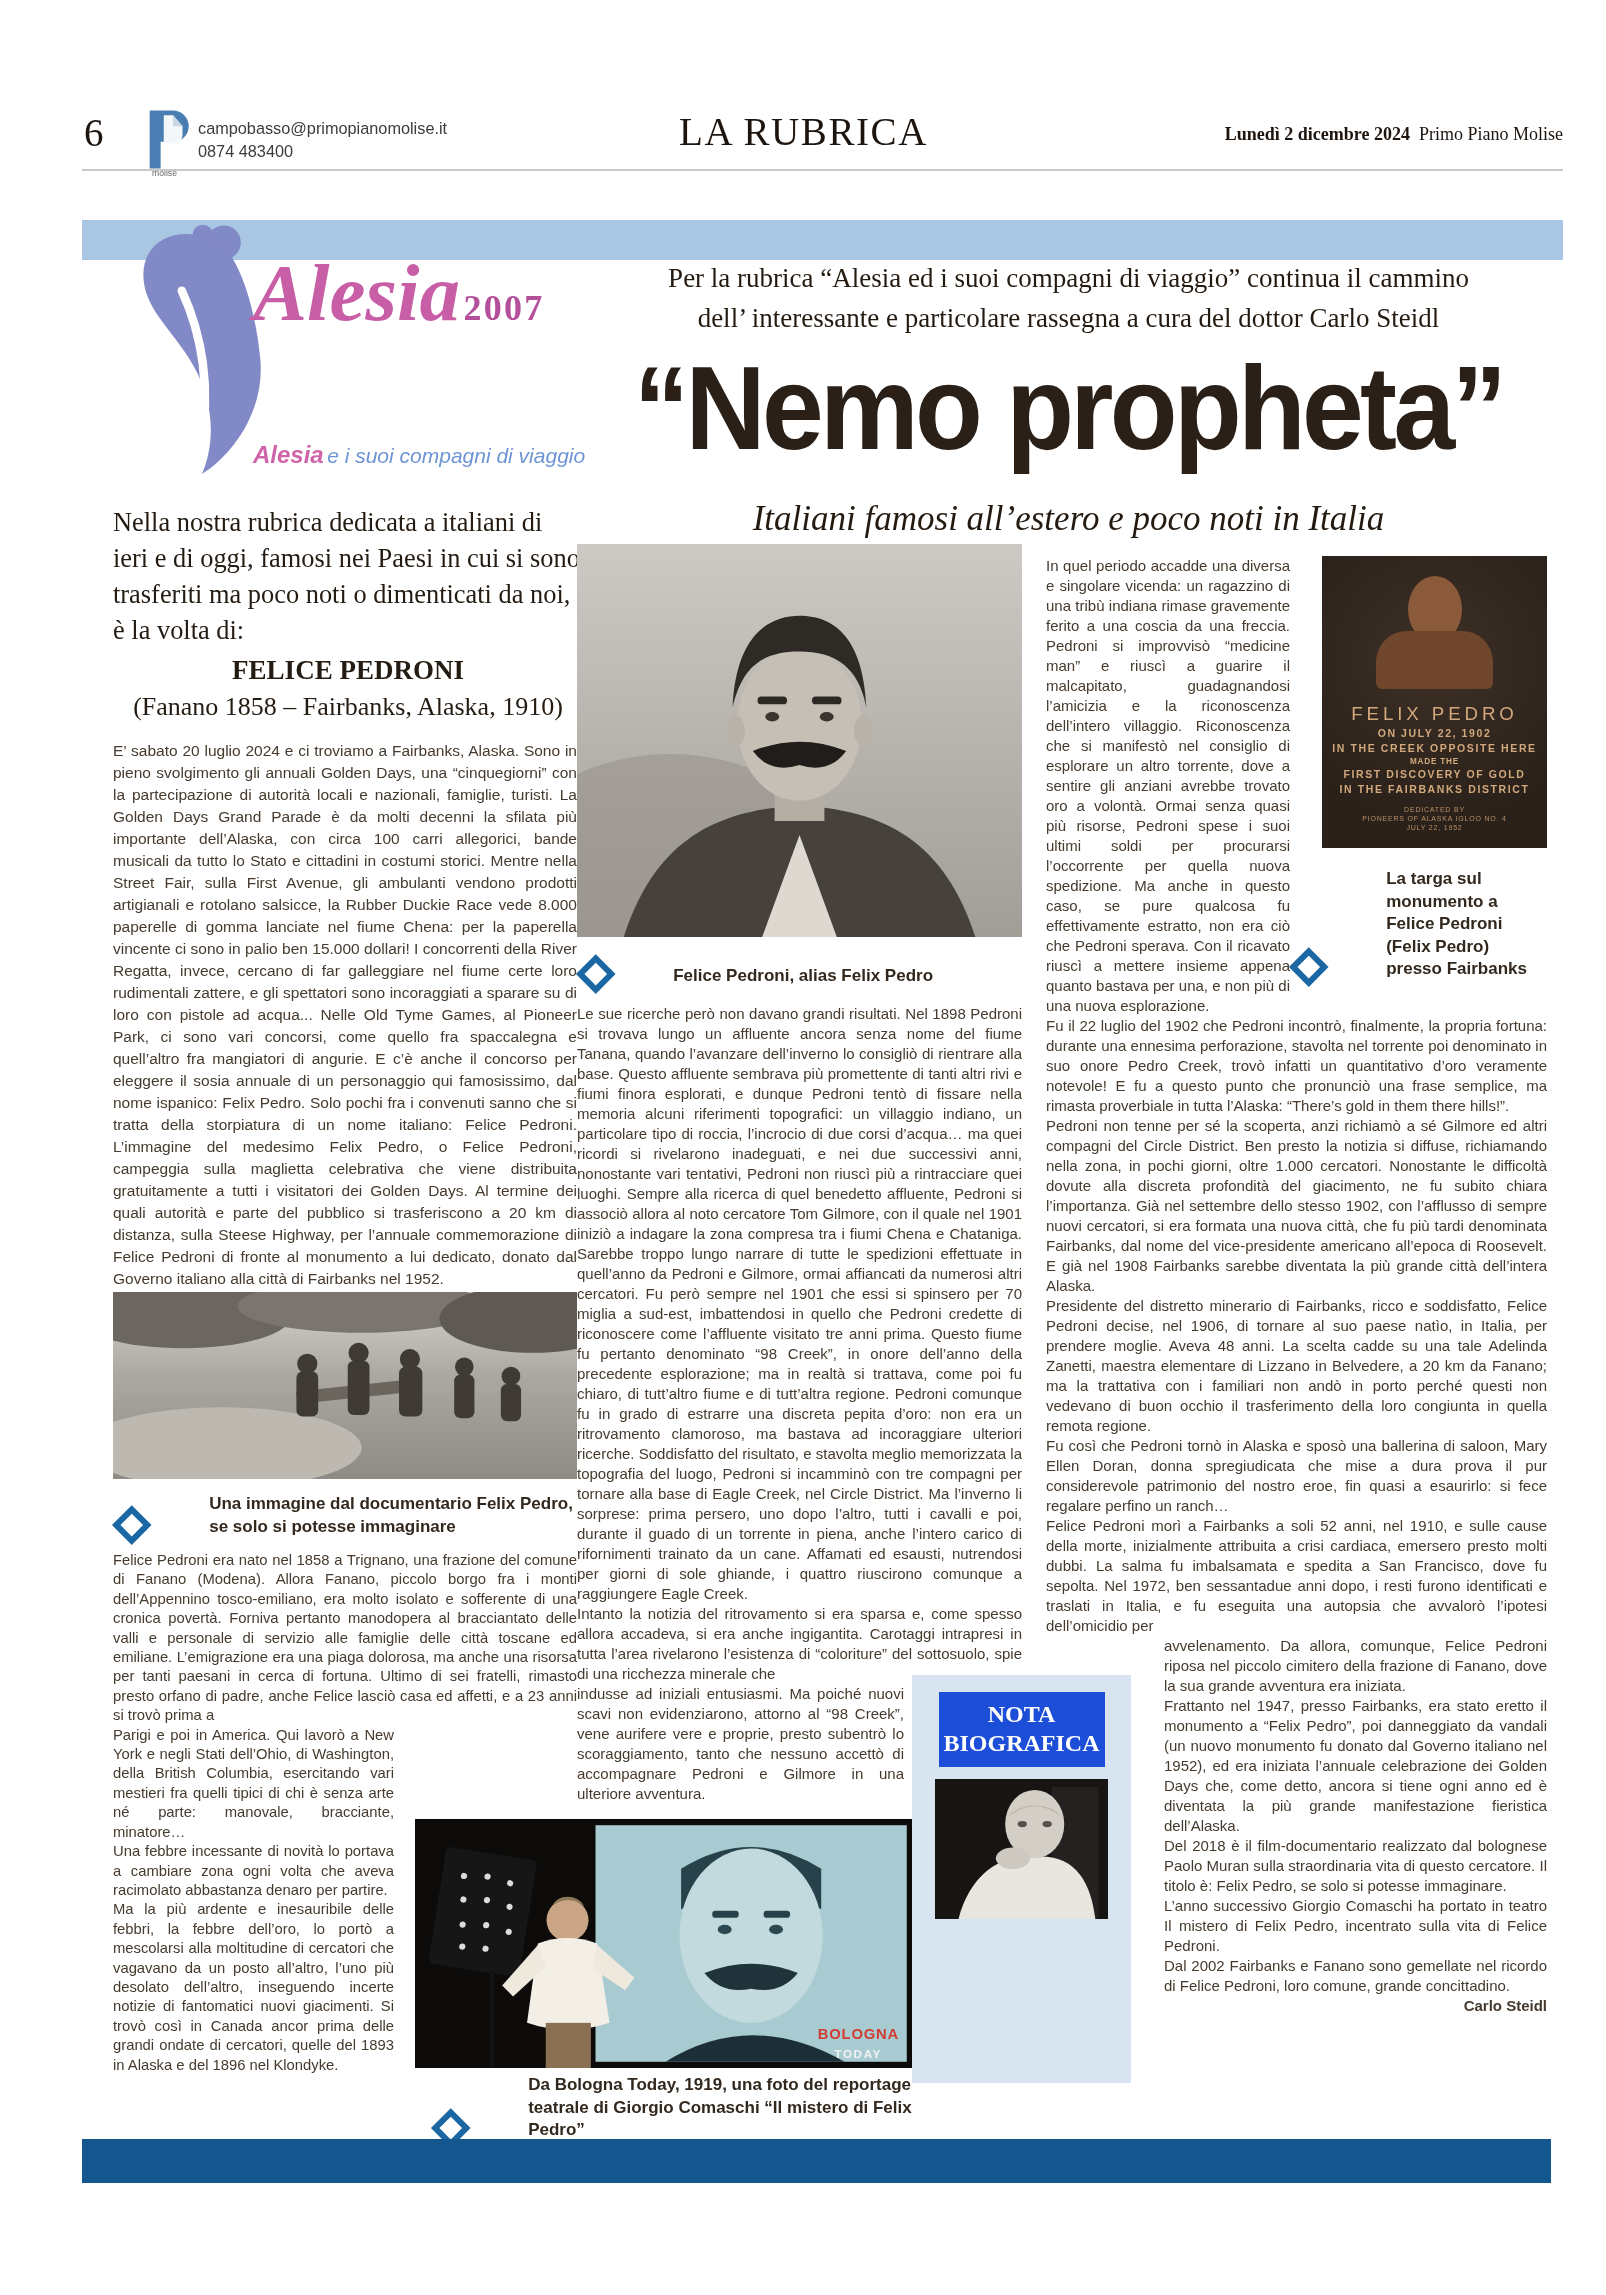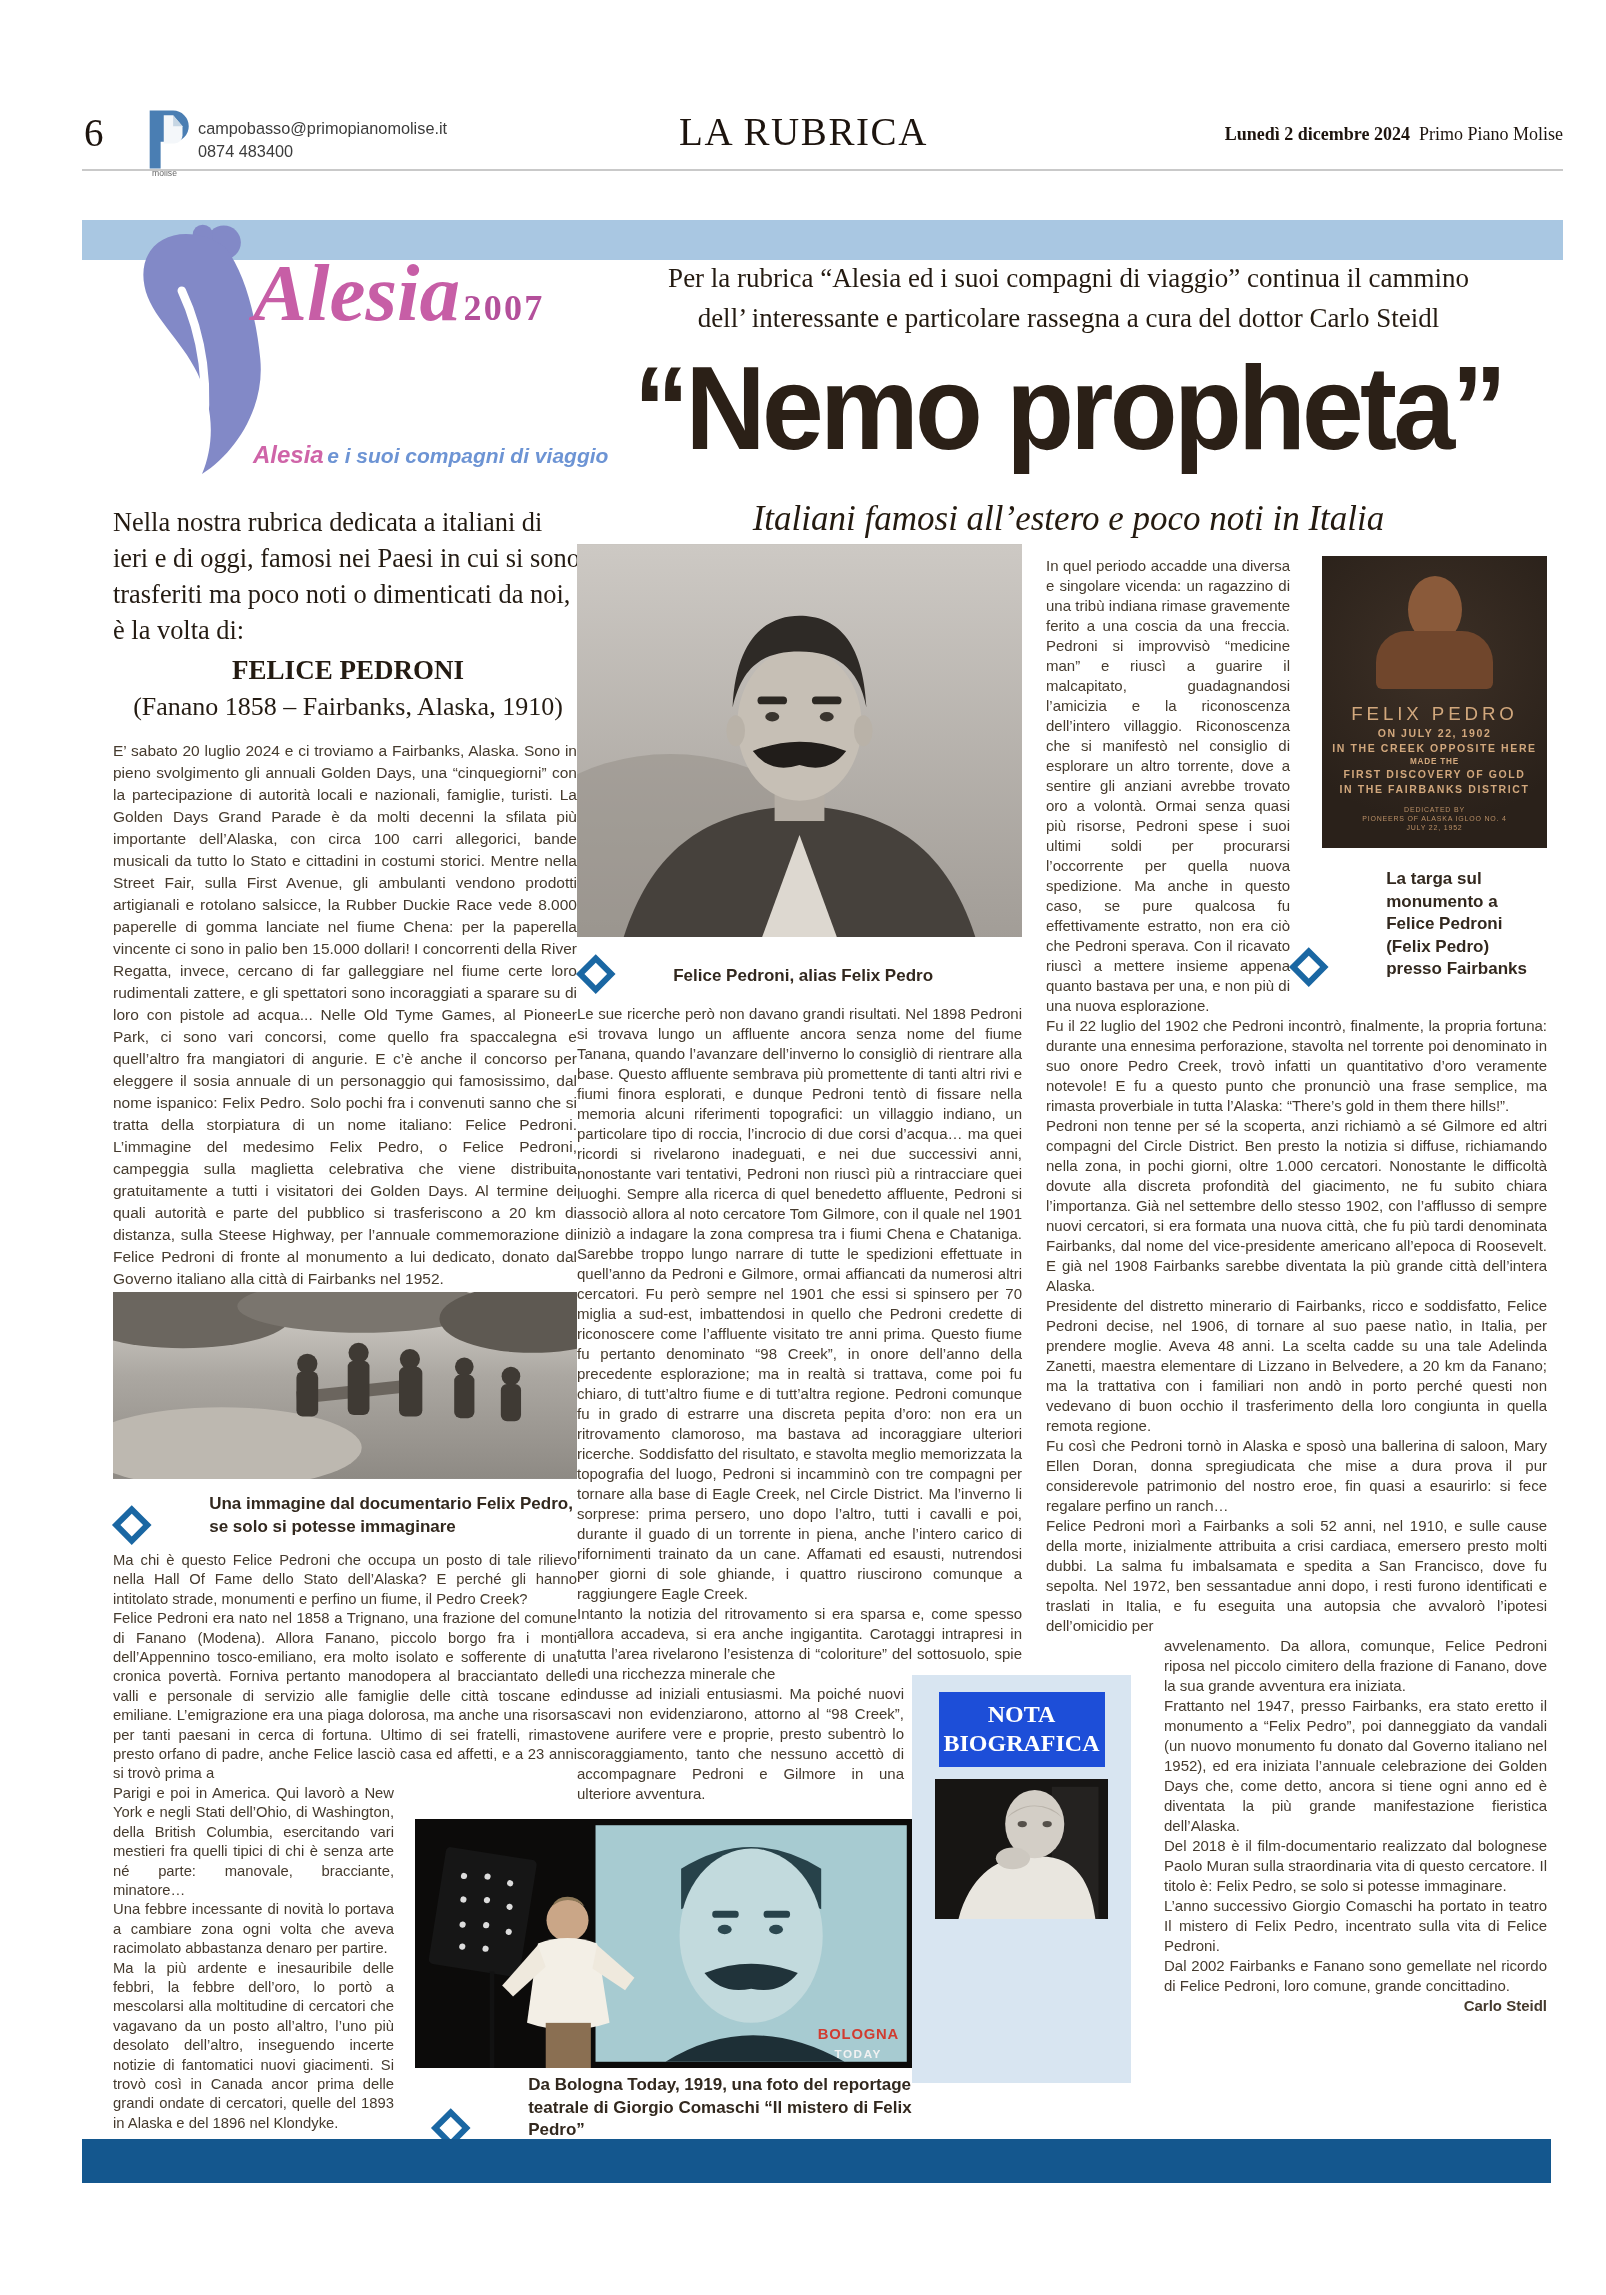--- a/index.html
+++ b/index.html
@@ -13,21 +13,21 @@
   .section-title{left:0;top:109px;width:1607px;text-align:center;font-size:39px;
                  letter-spacing:1.6px;color:#1d140e;}
   .dateline{right:44px;top:124px;font-size:18px;color:#1d140e;}
   .hairline{left:82px;top:169px;width:1481px;height:1.6px;background:#c9c9c9;}
   .band{left:82px;top:220px;width:1481px;height:40px;background:#a9c7e2;}
   
   .alesia-name{font-style:italic;font-weight:bold;color:#c75ea6;font-size:81px;line-height:1;}
   .alesia-year{font-weight:bold;color:#b4509b;font-size:36px;letter-spacing:2.3px;}
   .alesia-line2{font-style:italic;font-weight:bold;color:#3fa85f;font-size:47px;line-height:1;}
   .tag-pink{font-style:italic;font-weight:bold;color:#cf64a8;font-size:24px;}
-  .tag-blue{font-style:italic;font-weight:bold;color:#6d94d4;font-size:21px;margin-top:36px;}
+  .tag-blue{font-style:italic;font-weight:normal;color:#6d94d4;font-size:21px;margin-top:36px;}
   
   .kicker{left:571px;top:258px;width:995px;text-align:center;font-size:27px;line-height:40px;color:#241a10;}
   .headline{left:571px;top:340px;width:995px;text-align:center;font-size:118px;font-weight:bold;
             letter-spacing:-3.9px;color:#2b2017;transform:scaleX(.94);transform-origin:center;white-space:nowrap;}
   .subhead{left:571px;top:499px;width:995px;text-align:center;font-style:italic;font-size:35px;color:#241a10;}
   
   .intro{left:113px;top:504px;width:470px;font-size:26.4px;line-height:36px;color:#241b12;}
   .intro-name{left:113px;top:655px;width:470px;text-align:center;font-weight:bold;font-size:27px;color:#241b12;}
   .intro-dates{left:113px;top:692px;width:470px;text-align:center;font-size:26px;color:#241b12;}
   
@@ -155,21 +155,20 @@
           <rect x="499" y="118" width="26" height="48" rx="8"></rect>
       </g>
     </svg>
   </div>
   <div class="abs caprow" style="left:113px;top:1493px;width:464px;">
     <span class="dia"></span>
     <div class="cap">Una immagine dal documentario Felix Pedro, se solo si potesse immaginare</div>
   </div>
 
   <div class="abs bt c1b">
-    <p>Ma chi è questo Felice Pedroni che occupa un posto di tale rilievo nella Hall Of Fame dello Stato dell’Alaska? E perché gli hanno intitolato strade, monumenti e perfino un fiume, il Pedro Creek?</p>
     <p>Felice Pedroni era nato nel 1858 a Trignano, una frazione del comune di Fanano (Modena). Allora Fanano, piccolo borgo fra i monti dell’Appennino tosco-emiliano, era molto isolato e sofferente di una cronica povertà. Forniva pertanto manodopera al bracciantato delle valli e personale di servizio alle famiglie delle città toscane ed emiliane. L’emigrazione era una piaga dolorosa, ma anche una risorsa per tanti paesani in cerca di fortuna. Ultimo di sei fratelli, rimasto presto orfano di padre, anche Felice lasciò casa ed affetti, e a 23 anni si trovò prima a</p>
     <div style="float:right;width:183px;height:373px;"></div>
     <p>Parigi e poi in America. Qui lavorò a New York e negli Stati dell’Ohio, di Washington, della British Columbia, esercitando vari mestieri fra quelli tipici di chi è senza arte né parte: manovale, bracciante, minatore…</p>
     <p>Una febbre incessante di novità lo portava a cambiare zona ogni volta che aveva racimolato abbastanza denaro per partire.</p>
     <p>Ma la più ardente e inesauribile delle febbri, la febbre dell’oro, lo portò a mescolarsi alla moltitudine di cercatori che vagavano da un posto all’altro, l’uno più desolato dell’altro, inseguendo incerte notizie di fantomatici nuovi giacimenti. Si trovò così in Canada ancor prima delle grandi ondate di cercatori, quelle del 1893 in Alaska e del 1896 nel Klondyke.</p>
   </div>
 
   <div class="ph" style="left:577px;top:544px;width:445px;height:393px;">
     <svg width="445" height="393" viewBox="0 0 572 505">
       <defs>

